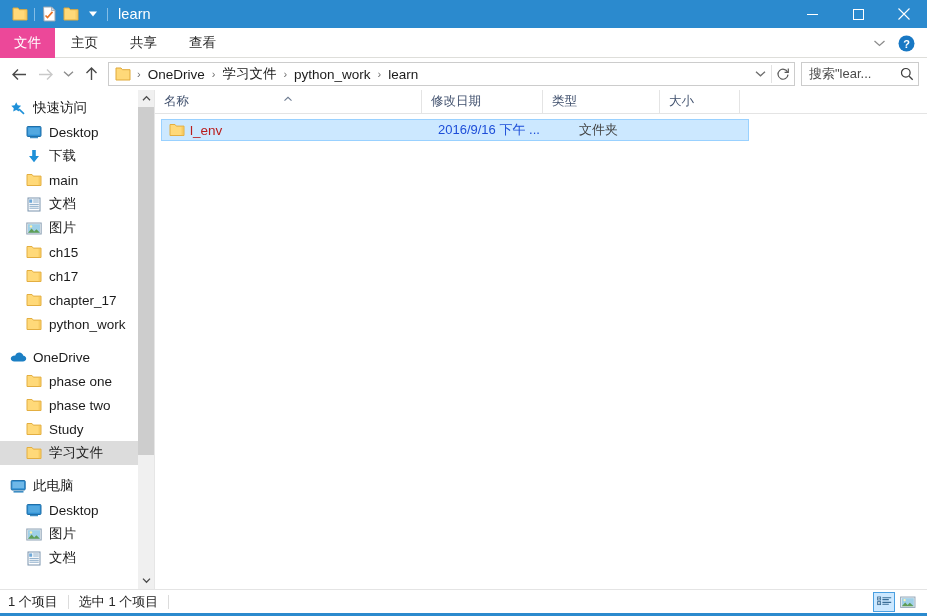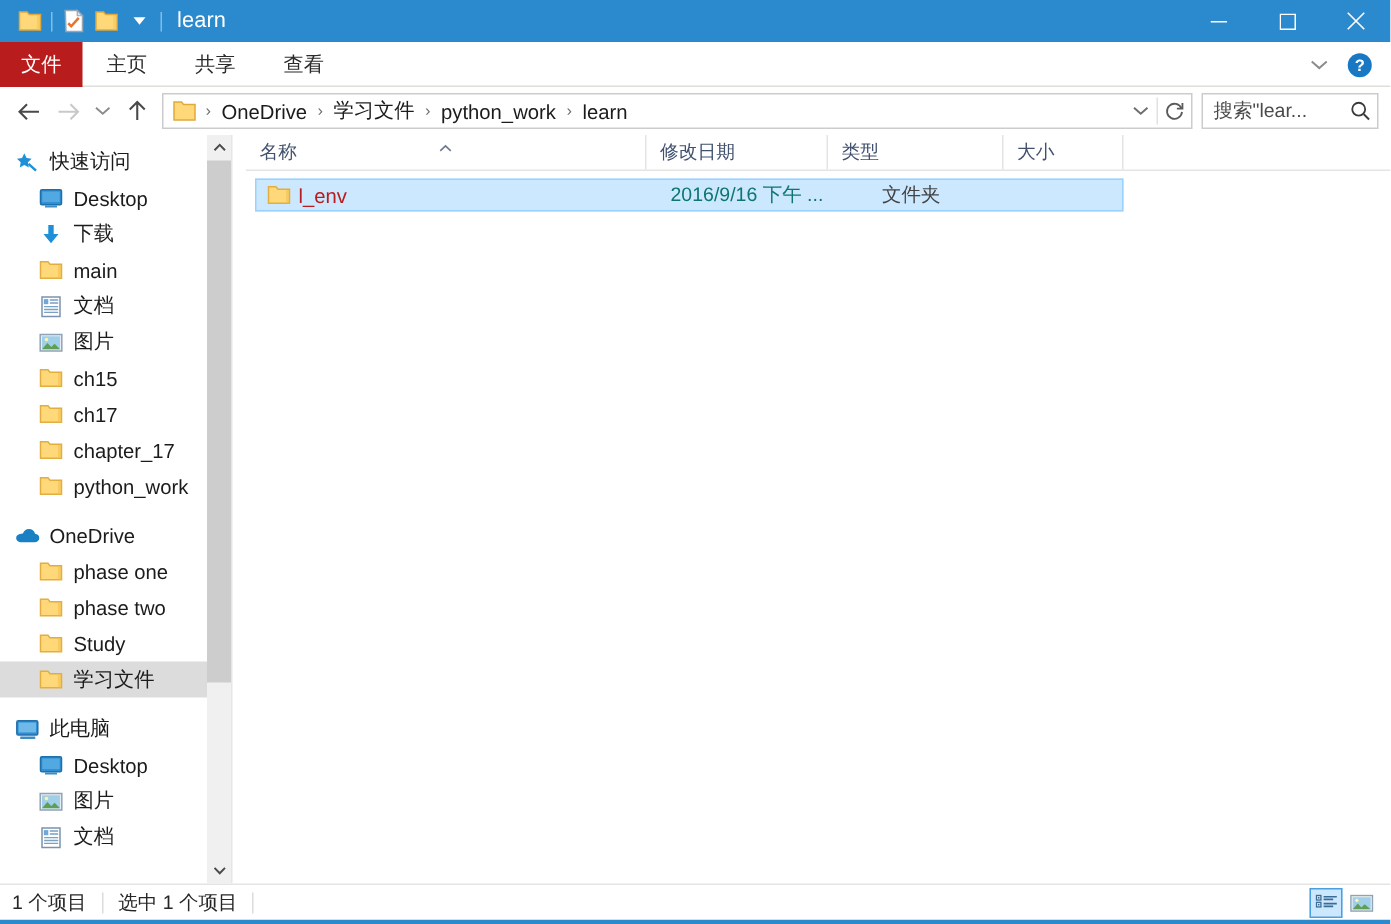--- a/index.html
+++ b/index.html
@@ -63,21 +63,21 @@
   }
   .tab {
     display: flex; align-items: center;
     padding: 0 16px;
     font-size: 13.5px;
     color: #2b2b2b;
     height: 30px;
     white-space: nowrap;
   }
   .tab.file {
-    background: #b91c1c;
+    background: #ec4899;
     color: #ffffff;
     padding: 0 14px;
   }
   .ribbon-right {
     position: absolute; right: 0; top: 0; height: 30px;
     display: flex; align-items: center; gap: 2px; padding-right: 9px;
   }
   .chev-btn { width: 26px; height: 28px; display:flex; align-items:center; justify-content:center; }
   .help-btn { width: 24px; height: 28px; display:flex; align-items:center; justify-content:center; }
 
@@ -129,21 +129,21 @@
     border: 1px solid #cccccc; background:#fff;
     display: flex; align-items: center;
     padding: 0 4px 0 7px;
   }
   .search-txt {
     flex: 1 1 auto; font-size: 13px; color: #4a4a4a;
     white-space: nowrap; overflow: hidden;
   }
 
   
-  #body { flex: 1 1 auto; display: flex; min-height: 0; position: relative; gap: 9px; }
+  #body { flex: 1 1 auto; display: flex; min-height: 0; position: relative; }
 
   
   #sidebar {
     width: 155px; flex: 0 0 155px;
     background: #ffffff;
     position: relative;
     overflow: hidden;
     border-right: 1px solid #e6e6e6;
   }
   .nav-list { padding-top: 6px; }
@@ -213,21 +213,21 @@
   .file-row {
     height: 22px;
     display: flex; align-items: center;
     margin: 0 178px 0 6px;
     background: #cce8ff;
     border: 1px solid #99d1ff;
     padding-left: 5px;
   }
   .file-row .ico { width: 19px; flex: 0 0 19px; display:flex; align-items:center; justify-content:center; margin-right: 4px;}
   .f-name { width: 248px; flex: 0 0 248px; font-size: 13.5px; color: #b91c1c; white-space: nowrap; overflow:hidden; }
-  .f-date { width: 121px; flex: 0 0 121px; font-size: 13px; color: #0f766e; white-space: nowrap; }
+  .f-date { width: 121px; flex: 0 0 121px; font-size: 13px; color: #1d4ed8; white-space: nowrap; }
   .f-type { width: 117px; flex: 0 0 117px; font-size: 13px; color: #434343; white-space: nowrap; margin-left: 20px; }
   .f-size { flex: 1 1 auto; font-size: 13px; color: #434343; }
 
   
   #statusbar {
     height: 24px; flex: 0 0 24px;
     border-top: 1px solid #e4e4e4;
     display: flex; align-items: center;
     padding-left: 8px;
     position: relative;

